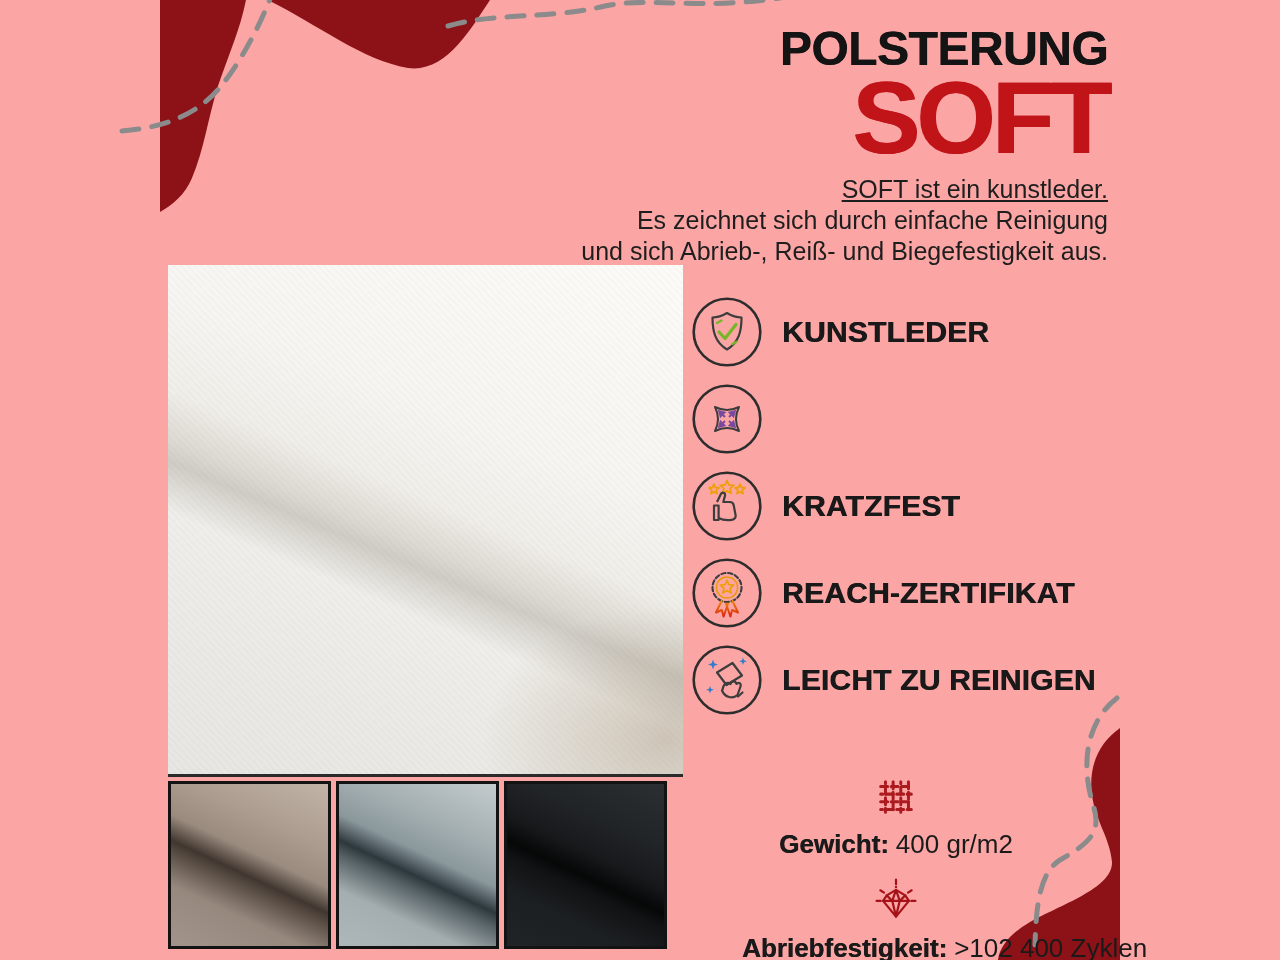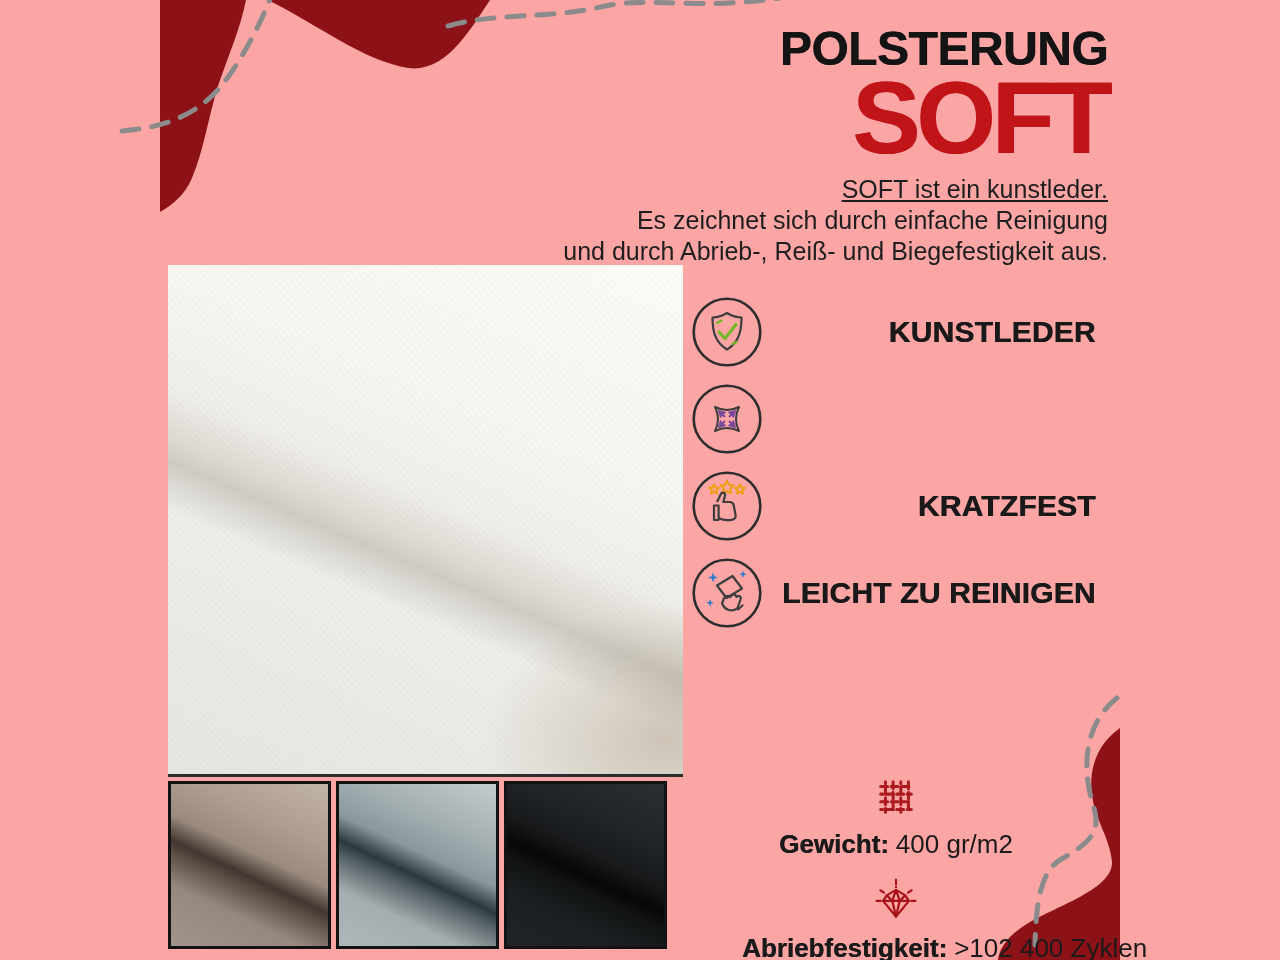--- a/index.html
+++ b/index.html
@@ -30,21 +30,21 @@
   .swatch{width:163px;height:168px;box-sizing:border-box;border:3px solid #131313;}
   .s-beige{background:linear-gradient(205deg,#c2b4a7 0%,#ab9c8f 28%,#9a8b7e 44%,#413730 55%,
             #5e5248 61%,#96887d 74%,#a2948a 100%);}
   .s-gray{background:linear-gradient(205deg,#c3cbcd 0%,#a3aeb1 28%,#8a979b 44%,#2d383d 55%,
             #556065 61%,#a4aeb0 76%,#aeb7b9 100%);}
   .s-black{background:linear-gradient(205deg,#2c2f32 0%,#212427 28%,#17191b 44%,#060707 55%,
             #101213 61%,#1c1f21 76%,#212427 100%);}
 
   
   .features{position:absolute;left:691px;top:296px;}
-  .feature-row{display:flex;align-items:center;height:72px;margin-bottom:15px;justify-content:space-between;}
+  .feature-row{display:flex;align-items:center;height:72px;margin-bottom:15px;}
   .feature-row .icon-wrap{width:72px;height:72px;flex:0 0 72px;}
   .feature-label{margin-left:19px;font-size:30px;font-weight:700;color:#191919;
                  letter-spacing:0.2px;white-space:nowrap;text-shadow:0.6px 0 0 #191919;}
 
   
   .specs{position:absolute;left:742px;top:774px;width:308px;text-align:center;}
   .spec{margin:0;}
   .spec + .spec{margin-top:16px;}
   .spec svg{display:inline-block;}
   .spec-line{margin:5px 0 0;font-size:26px;color:#1a1a1a;white-space:nowrap;}
@@ -73,21 +73,21 @@
     <div class="swatch s-beige"></div>
     <div class="swatch s-gray"></div>
     <div class="swatch s-black"></div>
   </div>
 
   <div class="title-block">
     <h1>POLSTERUNG</h1>
     <h2>SOFT</h2>
     <p>SOFT ist ein kunstleder.</p>
     <p>Es zeichnet sich durch einfache Reinigung</p>
-    <p>und durch Abrieb-, Reiß- und Biegefestigkeit aus.</p>
+    <p>und sich Abrieb-, Reiß- und Biegefestigkeit aus.</p>
   </div>
 
   <div class="features">
 
     <div class="feature-row">
       <span class="icon-wrap">
         <svg viewBox="0 0 72 72" width="72" height="72" fill="none">
           <circle cx="36" cy="36" r="33.3" stroke="#2d2d2d" stroke-width="2.6"></circle>
           <path d="M36,17 C41,20 46,21.5 50.5,21.5 C50.5,35 48,46.5 36,53.5 C24,46.5 21.5,35 21.5,21.5 C26,21.5 31,20 36,17 Z" stroke="#3d3d3d" stroke-width="2.2" stroke-linejoin="round"></path>
           <path d="M28,36 L34,42.5 L45,28.5" stroke="#76b728" stroke-width="3.2" stroke-linecap="round" stroke-linejoin="round"></path>
@@ -128,20 +128,41 @@
           </g>
           <g stroke="#3d3d3d" stroke-width="2.2" stroke-linejoin="round">
             <path d="M23,35.5 h4.6 v14.5 h-4.6 z"></path>
             <path d="M27.6,48 c4.2,2.2 9,2.4 13.2,1.8 c2.6,-0.4 4.2,-2.2 3.8,-4.6 l-1.9,-10 c-0.4,-2 -2,-3.2 -4,-3.2 h-6.4 l1.7,-6.4 c0.7,-2.7 -3,-4 -4.1,-1.5 l-3.9,8"></path>
           </g>
         </svg>
       </span>
       <span class="feature-label">KRATZFEST</span>
     </div>
 
+    <div class="feature-row">
+      <span class="icon-wrap">
+        <svg viewBox="0 0 72 72" width="72" height="72" fill="none">
+          <defs>
+            <linearGradient id="rib" x1="0" y1="0" x2="0" y2="1">
+              <stop offset="0" stop-color="#f08a0c"></stop>
+                <stop offset="1" stop-color="#dd2410"></stop>
+            </linearGradient>
+          </defs>
+          <circle cx="36" cy="36" r="33.3" stroke="#2d2d2d" stroke-width="2.6"></circle>
+          <circle cx="36" cy="30.5" r="14.5" stroke="#3d3d3d" stroke-width="2.1" stroke-dasharray="4.3 2.6" stroke-linecap="round"></circle>
+          <circle cx="36" cy="30.5" r="10.6" stroke="#e89a0c" stroke-width="1.5"></circle>
+          <path d="M36,23.3 L37.9,27.7 L42.7,28.1 L39.1,31.2 L40.2,35.9 L36,33.4 L31.8,35.9 L32.9,31.2 L29.3,28.1 L34.1,27.7 Z" stroke="#ef9f0a" stroke-width="1.8" stroke-linejoin="round"></path>
+          <g stroke="url(#rib)" stroke-width="2" stroke-linejoin="round" stroke-linecap="round">
+            <path d="M30.5,44 L25,55.5 L30.8,53 L32.6,59.5 L37,46.5"></path>
+            <path d="M41.5,44 L47,55.5 L41.2,53 L39.4,59.5 L35,46.5"></path>
+          </g>
+        </svg>
+      </span>
+      <span class="feature-label">REACH-ZERTIFIKAT</span>
+    </div>
 
     <div class="feature-row">
       <span class="icon-wrap">
         <svg viewBox="0 0 72 72" width="72" height="72" fill="none">
           <circle cx="36" cy="36" r="33.3" stroke="#2d2d2d" stroke-width="2.6"></circle>
           <path d="M26,28.5 L41.5,19 L51,31.5 L35.5,41 Z" stroke="#3d3d3d" stroke-width="2.2" stroke-linejoin="round"></path>
           <path d="M31.5,45.5 C32.5,39.5 36.5,37.5 39.5,40 C40.5,36.5 44.5,36.5 45.5,40 C47.5,37.5 50.5,39.5 49.5,42.5 L46.5,51 C41.5,55.5 34,53.5 31,46.5 Z" stroke="#3d3d3d" stroke-width="2.2" stroke-linejoin="round"></path>
           <path d="M47,52.5 L51.5,48.5" stroke="#3d3d3d" stroke-width="2.2" stroke-linecap="round"></path>
           <g fill="#2f7ccc">
             <path d="M22,15.5 L23.3,19.2 L27,20.5 L23.3,21.8 L22,25.5 L20.7,21.8 L17,20.5 L20.7,19.2 Z"></path>

